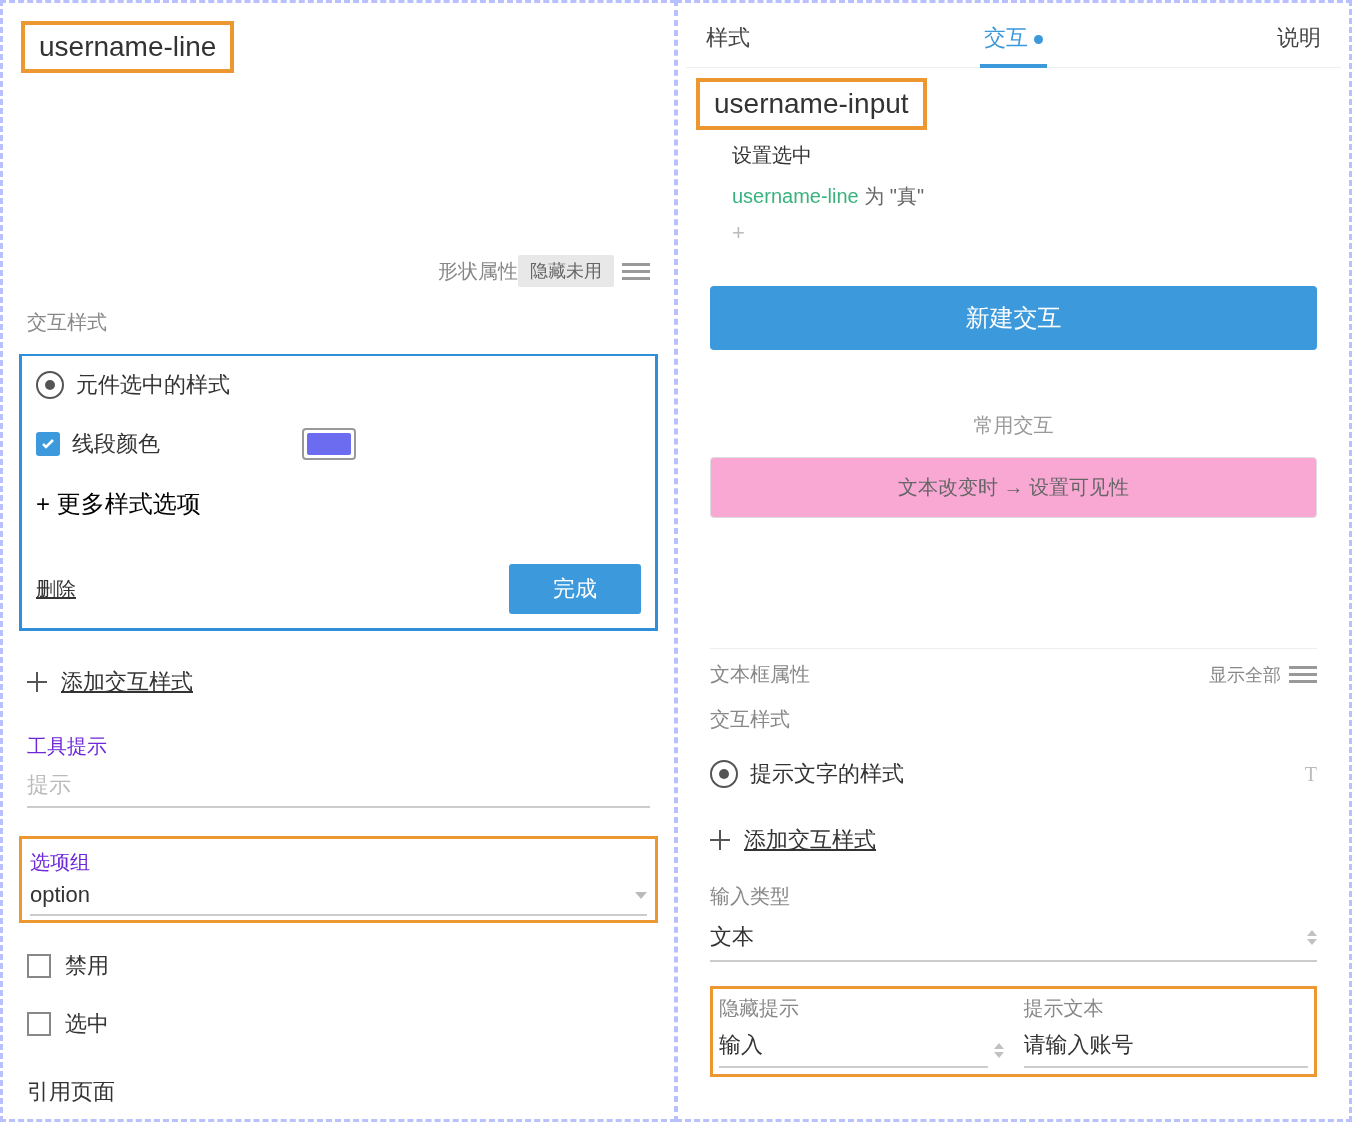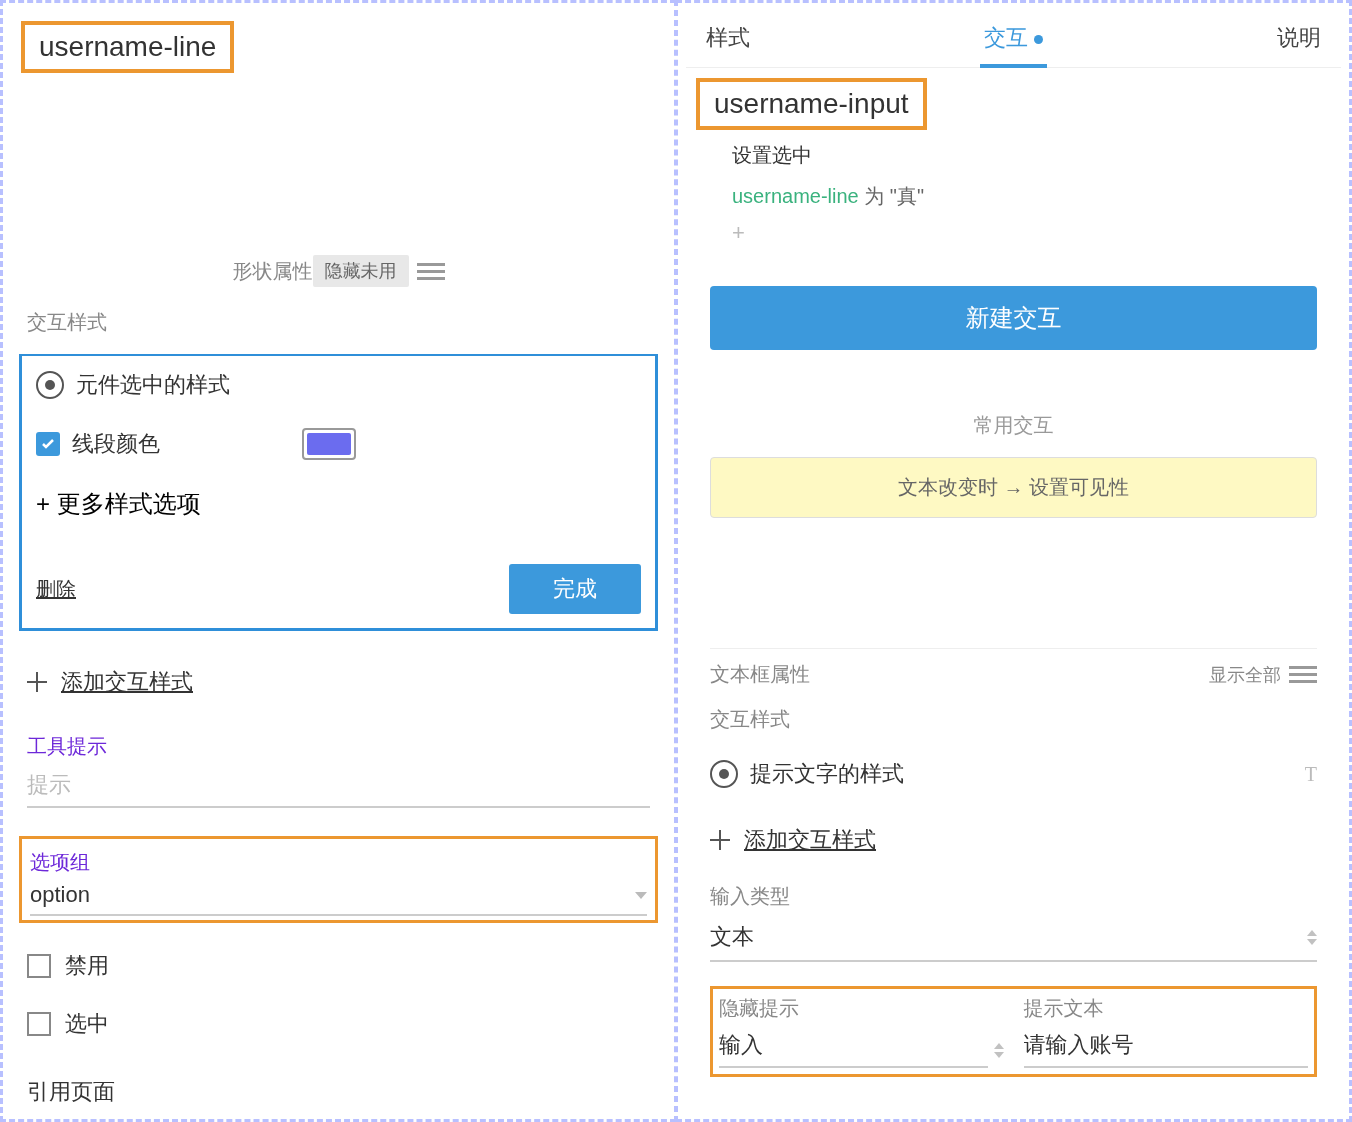--- a/index.html
+++ b/index.html
@@ -31,21 +31,21 @@
       position: absolute;
       z-index: 10;
     }
     .orange-label.top-left-1 { top: 18px; left: 18px; }
     .orange-label.top-left-2 { top: 75px; left: 18px; }
 
     .content-left { margin-top: 80px; padding: 8px; }
 
     .section-header {
       display: flex;
-      justify-content: center;
+      justify-content: flex-end;
       align-items: center;
       margin-top: 36px;
       padding: 0 8px;
     }
     .section-title {
       font-size: 20px;
       color: #888;
       font-weight: 400;
     }
     .section-right {
@@ -324,21 +324,21 @@
     }
 
     .common-interactions {
       text-align: center;
       font-size: 20px;
       color: #999;
       margin-top: 62px;
     }
     .common-interaction-btn {
       width: 100%;
-      background: #fef9c3;
+      background: #f9a8d4;
       border: 1px solid #ddd;
       border-radius: 4px;
       padding: 16px;
       font-size: 20px;
       color: #666;
       margin-top: 18px;
     }
 
     .textbox-props-header {
       display: flex;

